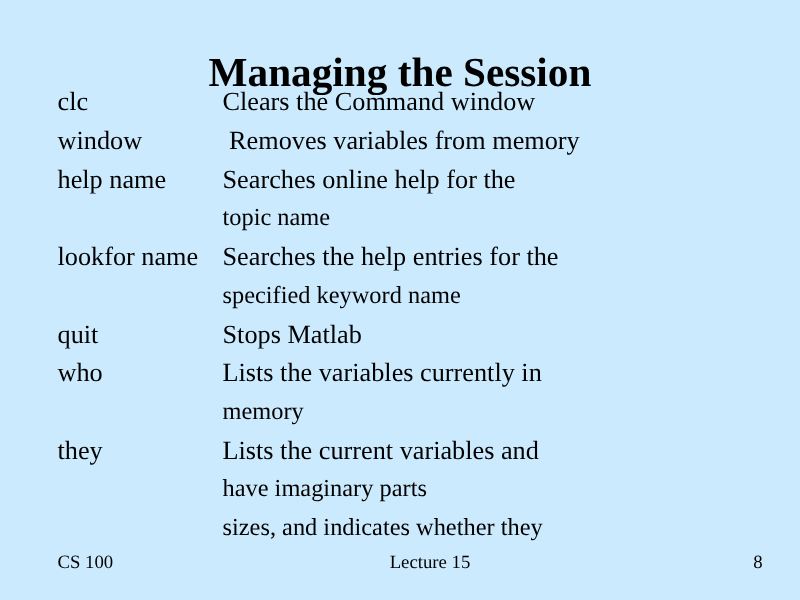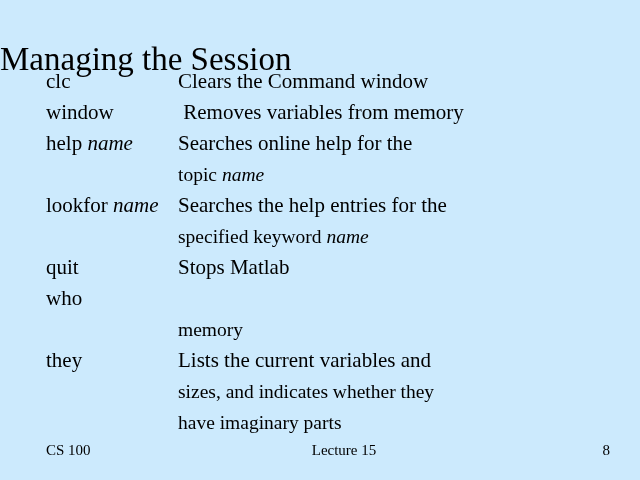--- a/index.html
+++ b/index.html
@@ -20,23 +20,24 @@
     width: 640px;
     height: 480px;
     background: #cceafd;
     box-sizing: border-box;
   }
   .slide-title {
     position: absolute;
     top: 18px;
     left: 0;
     width: 640px;
+    text-align: center;
     font-size: 33px;
     line-height: 38px;
-    font-weight: normal;
+    font-weight: bold;
     letter-spacing: 0px;
     white-space: nowrap;
   }
   .body-block {
     position: absolute;
     top: 66px;
     left: 46px;
     width: 560px;
   }
   .cmd-row {
@@ -63,21 +64,20 @@
   }
   .cmd-cont {
     display: block;
     height: 31px;
     line-height: 31px;
     font-size: 19.5px;
     padding-left: 132px;
     white-space: pre;
   }
   .it {
-    font-style: italic;
   }
   .footer {
     position: absolute;
     left: 0;
     top: 440px;
     width: 640px;
     height: 20px;
     font-size: 15px;
     line-height: 20px;
   }
@@ -140,30 +140,31 @@
       </div>
       <div class="cmd-row">
         <div class="cmd-line">
           <div class="cmd-term">quit</div>
           <div class="cmd-desc">Stops Matlab</div>
         </div>
       </div>
       <div class="cmd-row">
         <div class="cmd-line">
           <div class="cmd-term">who</div>
+          <div class="cmd-desc">Lists the variables currently in</div>
         </div>
         <div class="cmd-cont">memory</div>
       </div>
       <div class="cmd-row">
         <div class="cmd-line">
           <div class="cmd-term">they</div>
           <div class="cmd-desc">Lists the current variables and</div>
         </div>
+        <div class="cmd-cont">have imaginary parts</div>
         <div class="cmd-cont">sizes, and indicates whether they</div>
-        <div class="cmd-cont">have imaginary parts</div>
       </div>
     </div>
 
   <div class="footer">
     <span class="footer-left">CS 100</span>
     <span class="footer-center">Lecture 15</span>
     <span class="footer-right">8</span>
   </div>
 
 </div>

